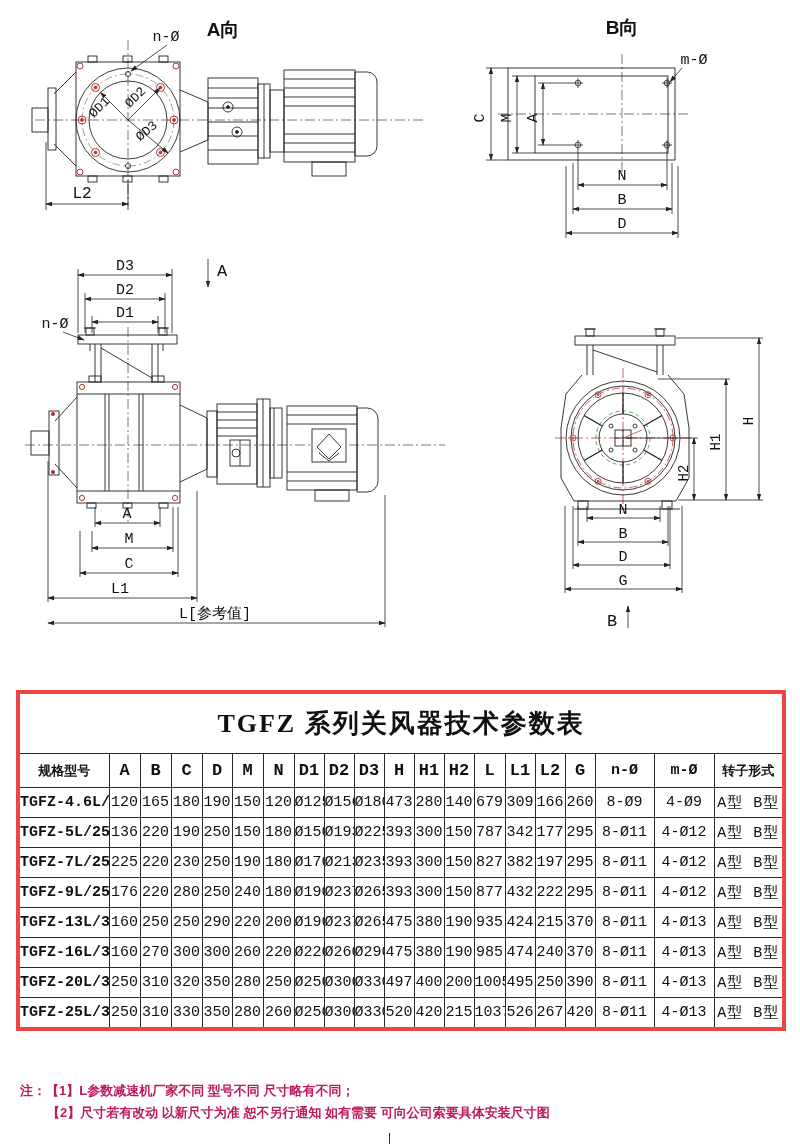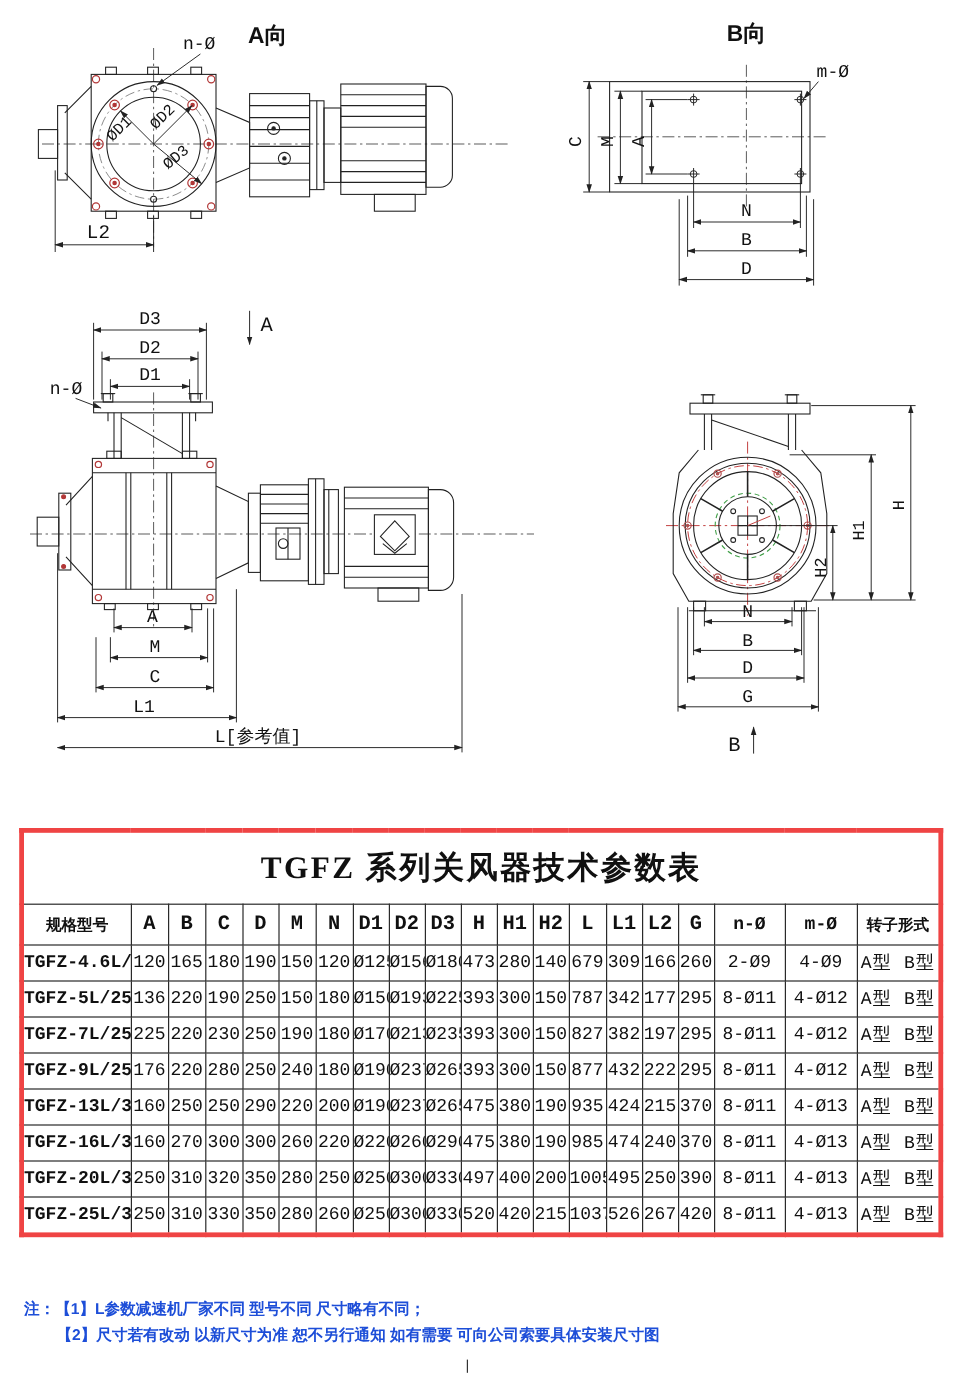--- a/index.html
+++ b/index.html
@@ -36,21 +36,21 @@
   }
   td.model{font-size:11.5px;text-align:left;padding-left:2px;font-weight:600;}
   td.phi{font-size:10.5px;}
   td.tight{font-size:12px;}
   td.c17{text-align:left;padding-left:5px;font-size:13.5px;}
   td.c18{text-align:left;padding-left:9px;font-size:13.5px;}
   td.rotor{font-size:11px;font-weight:400;font-family:"Liberation Sans",sans-serif;letter-spacing:1px;}
 
   
   .notes{position:absolute;left:20px;top:1080px;font-size:13px;font-weight:700;
-    line-height:22px;color:#1d4ed8;}
+    line-height:22px;color:#be185d;}
   .notes .indent{padding-left:27px;text-align:right;}
 
   .fold-mark{position:absolute;left:389px;top:1133px;width:1px;height:11px;background:#333;}
 </style>
 </head>
 <body>
 
 <div class="sheet">
 
   <svg style="left:30px;top:10px" width="410" height="232" viewBox="0 0 410 232">
@@ -414,21 +414,21 @@
           <td class="c7 phi">Ø125</td>
           <td class="c8 phi">Ø156</td>
           <td class="c9 phi">Ø180</td>
           <td class="c10">473</td>
           <td class="c11">280</td>
           <td class="c12">140</td>
           <td class="c13">679</td>
           <td class="c14">309</td>
           <td class="c15">166</td>
           <td class="c16">260</td>
-          <td class="c17">2-Ø9</td>
+          <td class="c17">8-Ø9</td>
           <td class="c18">4-Ø9</td>
           <td class="c19 rotor">A型 B型</td>
         </tr>
         <tr>
           <td class="c0 model">TGFZ-5L/250</td>
           <td class="c1">136</td>
           <td class="c2">220</td>
           <td class="c3">190</td>
           <td class="c4">250</td>
           <td class="c5">150</td>

